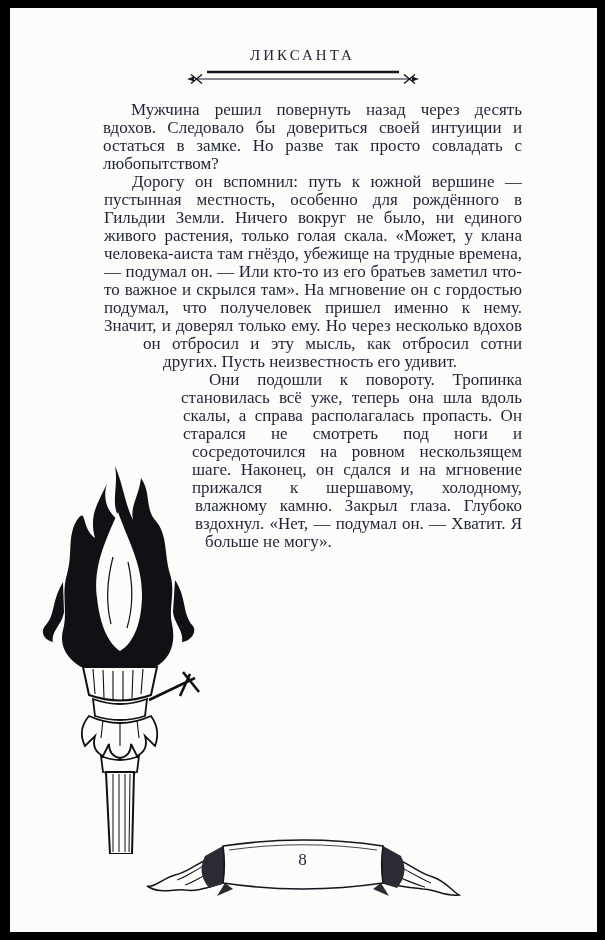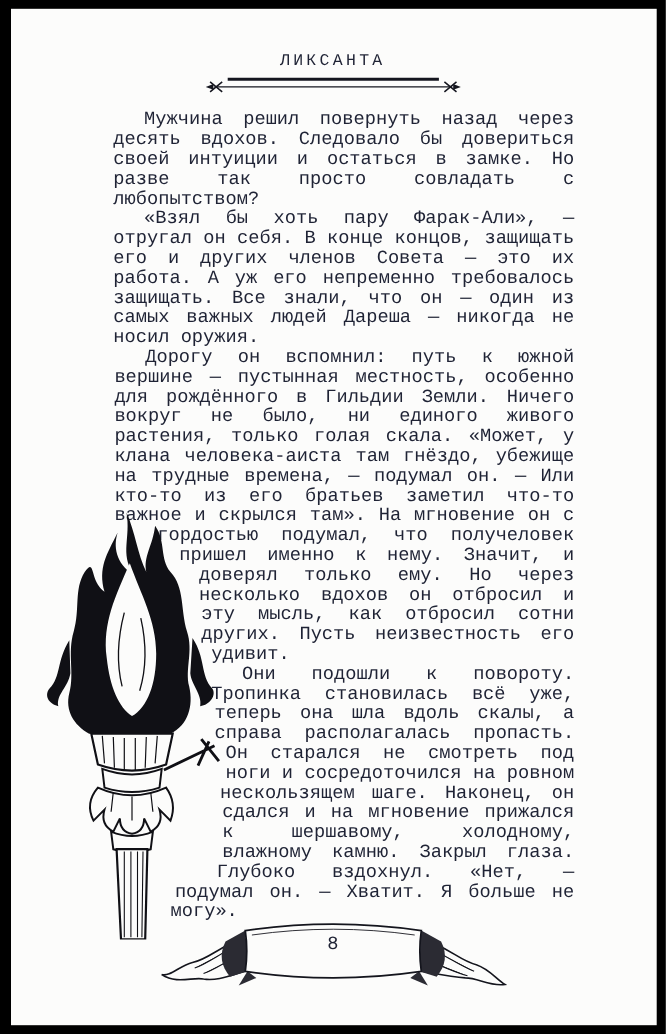--- a/index.html
+++ b/index.html
@@ -1,19 +1,19 @@
 <!DOCTYPE html>
 <html><head>
 <meta charset="utf-8">
 <style>
   html,body{margin:0;padding:0;background:#000;}
   .canvas{position:relative;width:605px;height:940px;background:#000;overflow:hidden;
           font-family:"Liberation Serif", serif;}
   .sheet{position:absolute;left:10px;top:8px;width:587px;height:924px;background:#fcfcfb;}
-  .layer{position:absolute;left:0;top:0;width:605px;height:940px;font-family:Liberation Mono, monospace;}
+  .layer{position:absolute;left:0;top:0;width:605px;height:940px;}
 
   .chapter-header{position:absolute;left:0;top:47px;width:605px;text-align:center;
       font-size:15px;letter-spacing:3px;color:#1f2335;}
   .divider{position:absolute;left:50%;top:68px;transform:translateX(-50%);}
 
   .bodytext{position:absolute;left:103px;top:101px;width:419px;
       font-size:17px;line-height:18px;color:#1f2335;text-align:justify;}
   .bodytext p{margin:0;text-indent:28px;}
   .bodytext p.last-justify{text-align-last:justify;}
 
@@ -43,21 +43,20 @@
         <line x1="8" y1="11" x2="224" y2="11" stroke="#15161f" stroke-width="1.2"></line>
         <path d="M0,11 L7,8.4 L7,13.6 Z" fill="#15161f"></path>
         <path d="M4,6.5 L15,15.5 M4,15.5 L15,6.5" stroke="#15161f" stroke-width="1.4"></path>
         <path d="M232,11 L225,8.4 L225,13.6 Z" fill="#15161f"></path>
         <path d="M228,6.5 L217,15.5 M228,15.5 L217,6.5" stroke="#15161f" stroke-width="1.4"></path>
       </svg>
     </div>
 
     <div class="bodytext">
       <p>Мужчина решил повернуть назад через десять вдохов. Следовало бы довериться своей интуиции и остаться в замке. Но разве так просто совладать с любопытством?</p>
-      <p>«Взял бы хоть пару Фарак-Али», — отругал он себя. В конце концов, защищать его и других членов Совета — это их работа. А уж его непременно требовалось защищать. Все знали, что он — один из самых важных людей Дареша — никогда не носил оружия.</p>
       <div class="ws0"></div>
       <div class="ws" style="width:40px"></div>
       <div class="ws" style="width:60px"></div>
       <div class="ws" style="width:78px"></div>
       <div class="ws" style="width:80px"></div>
       <div class="ws" style="width:69px"></div>
       <div class="ws" style="width:89px"></div>
       <div class="ws" style="width:89px"></div>
       <div class="ws" style="width:87px"></div>
       <div class="ws" style="width:92px"></div>

